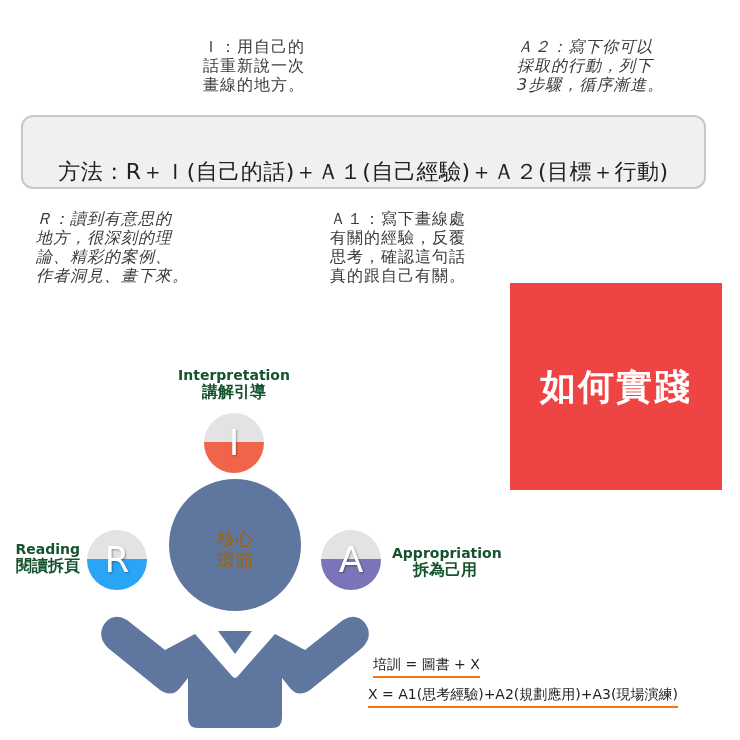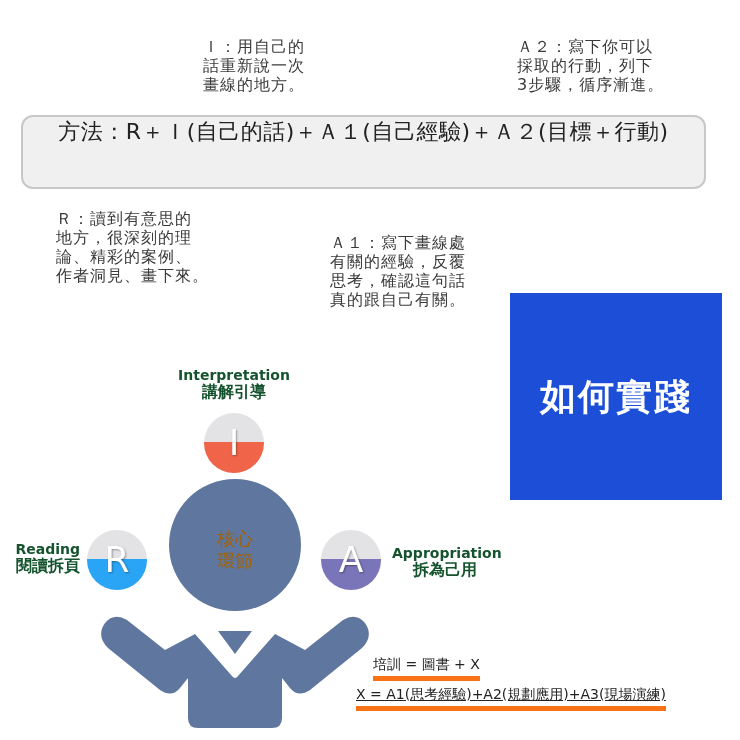--- a/index.html
+++ b/index.html
@@ -1,57 +1,57 @@
 <!DOCTYPE html>
 <html><head>
 <meta charset="utf-8">
 <style>
   html, body { margin:0; padding:0; background:#ffffff; }
   body { width:740px; height:740px; position:relative; overflow:hidden;
          font-family:"DejaVu Sans","Liberation Sans",sans-serif; color:#333; }
   .note { position:absolute; font-size:16px; line-height:19px; color:#3a3a3a; white-space:pre; letter-spacing:1px; }
   .formula-box { position:absolute; left:21px; top:115px; width:685px; height:74px;
          background:#f0f0f0; border:2px solid #c8c8c8; border-radius:12px; box-sizing:border-box;
-         display:flex; align-items:flex-start; justify-content:center; }
+         display:flex; align-items:flex-end; justify-content:center; }
   .formula-text { font-size:22px; color:#222; white-space:nowrap; letter-spacing:0.5px; }
-  .black-box { position:absolute; left:510px; top:293px; width:212px; height:207px; background:#1d4ed8;
+  .black-box { position:absolute; left:510px; top:283px; width:212px; height:207px; background:#ef4444;
          display:flex; flex-direction:column; align-items:center; justify-content:center; }
   .bb-line { font-size:36px; line-height:52px; font-weight:bold; letter-spacing:2px; white-space:nowrap; }
   .bb-white { color:#ffffff; }
   .bb-yellow { color:#ffff1a; }
   .label { position:absolute; text-align:center; color:#14532d; font-weight:bold; }
   .label .en { font-size:14px; line-height:17px; display:block; }
   .label .zh { font-size:16px; line-height:16px; display:block; }
   .circle { position:absolute; width:60px; height:60px; border-radius:50%; overflow:hidden;
             background:linear-gradient(to bottom, #e3e3e5 0%, #e3e3e5 48%, var(--c) 48%, var(--c) 100%); }
   .circle .letter { position:absolute; left:0; top:0; width:60px; height:60px; line-height:60px; text-align:center;
             font-size:36px; color:#ffffff; font-family:"DejaVu Sans","Liberation Sans",sans-serif;
             text-shadow:1px 1px 2px rgba(0,0,0,0.35); }
   .bottom-line { position:absolute; font-size:14px; color:#222; white-space:nowrap;
-            border-bottom:5px solid #f97316; padding-bottom:2px; }
+            border-bottom:2px solid #f97316; padding-bottom:2px; }
 </style>
 </head>
 <body>
 
 <div class="note" style="left:203px; top:37px;">Ｉ：用自己的
 話重新說一次
 畫線的地方。</div>
-<div class="note" style="left:517px; top:37px;">Ａ２：寫下你可以
+<div class="note" style="left:517px; top:37px;font-style:italic;">Ａ２：寫下你可以
 採取的行動，列下
 3步驟，循序漸進。</div>
 
 <div class="formula-box">
   <span class="formula-text">方法：R＋Ｉ(自己的話)＋Ａ１(自己經驗)＋Ａ２(目標＋行動)</span>
 </div>
 
-<div class="note" style="left:56px; top:209px;">Ｒ：讀到有意思的
+<div class="note" style="left:36px; top:209px;font-style:italic;">Ｒ：讀到有意思的
 地方，很深刻的理
 論、精彩的案例、
 作者洞見、畫下來。</div>
-<div class="note" style="left:330px; top:209px;margin-top:24px;">Ａ１：寫下畫線處
+<div class="note" style="left:330px; top:209px;">Ａ１：寫下畫線處
 有關的經驗，反覆
 思考，確認這句話
 真的跟自己有關。</div>
 
 <div class="black-box">
   <div class="bb-line bb-white">如何實踐</div>
 </div>
 
 <svg style="position:absolute; left:0; top:0;" width="740" height="740" viewBox="0 0 740 740">
 
@@ -85,13 +85,13 @@
 
 <div class="circle" style="left:321px; top:530px; --c:#7a74b8;">
   <span class="letter">A</span>
 </div>
 <div class="label" style="left:392px; top:545px; width:106px;">
   <span class="en">Appropriation</span>
   <span class="zh">拆為己用</span>
 </div>
 
 <div class="bottom-line" style="left:373px; top:656px;">培訓 = 圖書 + X</div>
-<div class="bottom-line" style="left:356px; top:686px;text-decoration:underline;">X = A1(思考經驗)+A2(規劃應用)+A3(現場演練)</div>
+<div class="bottom-line" style="left:368px; top:686px;">X = A1(思考經驗)+A2(規劃應用)+A3(現場演練)</div>
 
 </body></html>

